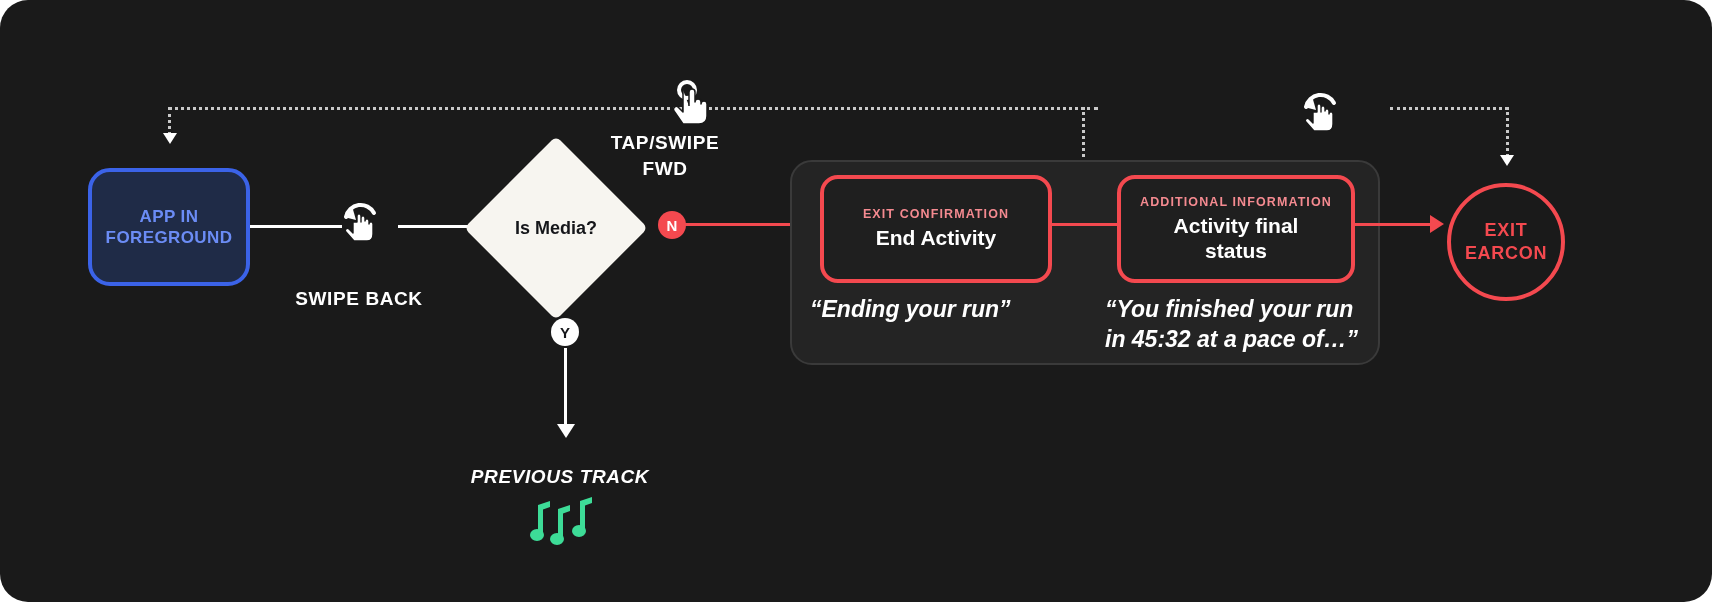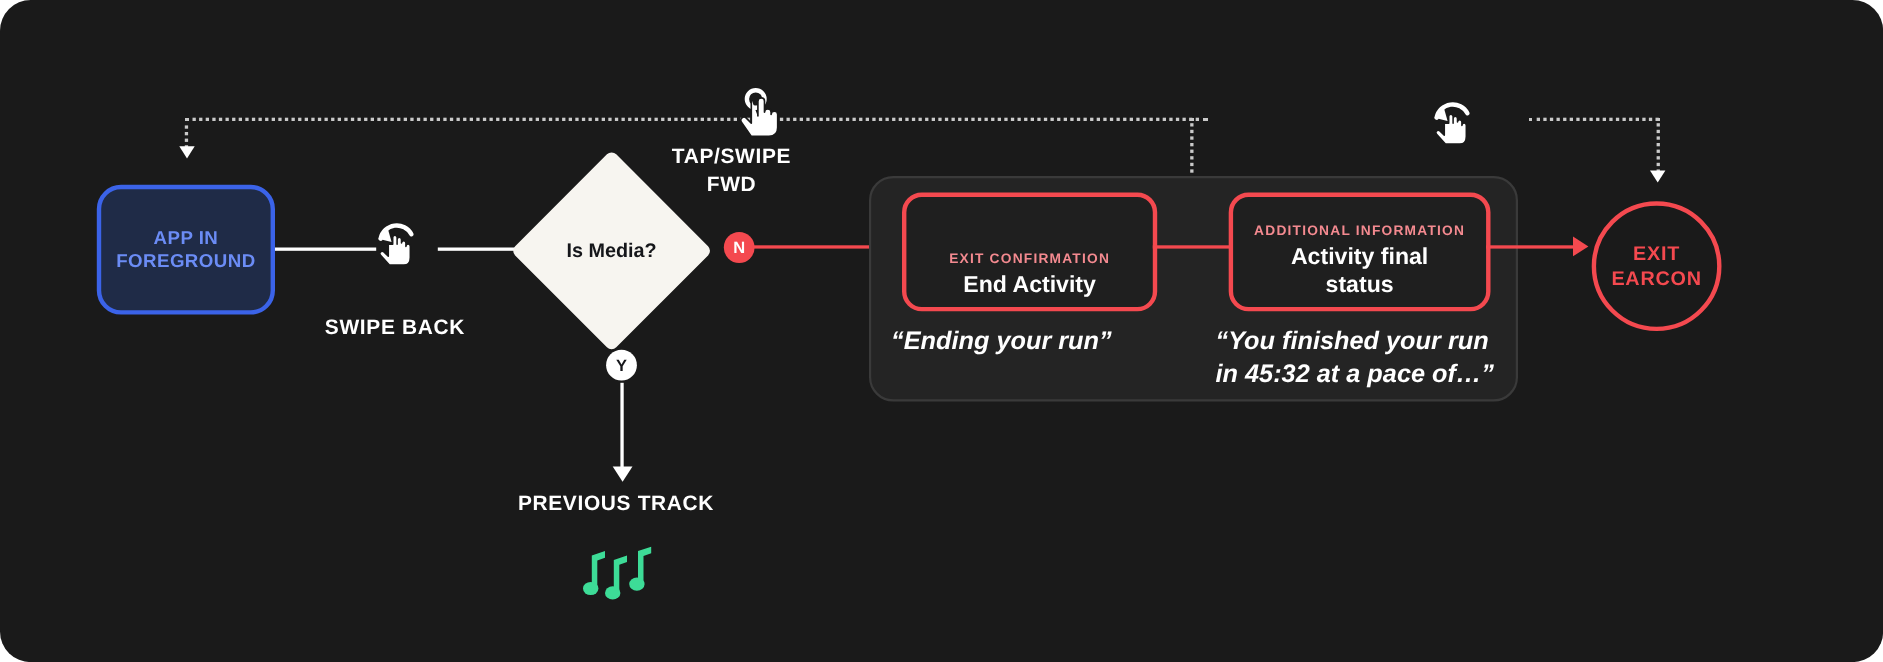--- a/index.html
+++ b/index.html
@@ -67,22 +67,22 @@
 
   
   #group-box{
     left:790px;top:160px;width:590px;height:205px;
     background:#242424;border:2px solid #3a3a3a;border-radius:22px;box-sizing:border-box;
   }
 
   
   .card{
     background:#1f1f1f;border:4px solid #f4494f;border-radius:18px;
-    display:flex;flex-direction:column;align-items:center;justify-content:flex-end;
-    text-align:center;box-sizing:border-box;padding:8px 12px;
+    display:flex;flex-direction:column;align-items:center;justify-content:center;
+    text-align:center;box-sizing:border-box;padding:22px 12px;
   }
   .card .kicker{
     color:#f48a90;font-weight:bold;font-size:12.5px;letter-spacing:1.1px;margin-bottom:4px;
   }
   .card .title{
     color:#ffffff;font-weight:bold;font-size:21px;line-height:1.2;
   }
   #card-1{left:820px;top:175px;width:232px;height:108px;}
   #card-2{left:1117px;top:175px;width:238px;height:108px;}
 
@@ -99,21 +99,21 @@
     display:flex;align-items:center;justify-content:center;text-align:center;box-sizing:border-box;
   }
   #earcon .lbl{color:#f4494f;font-weight:bold;font-size:18px;letter-spacing:.7px;line-height:1.3;}
 
   
   .caption{
     color:#ffffff;font-weight:bold;font-size:19px;letter-spacing:.6px;text-align:center;
   }
   #cap-swipe-back{left:245px;top:288px;width:228px;}
   #cap-tap-swipe{left:580px;top:130px;width:170px;line-height:1.35;}
-  #cap-prev-track{left:410px;top:448px;width:300px;}
+  #cap-prev-track{left:410px;top:466px;width:300px;font-style:italic;}
 
   
   .icon{display:block;}
   #icon-swipe-1{left:340px;top:200px;}
   #icon-swipe-2{left:1300px;top:90px;}
   #icon-tap{left:668px;top:80px;}
   #icon-notes{left:530px;top:495px;}
 </style>
 </head>
 <body>

